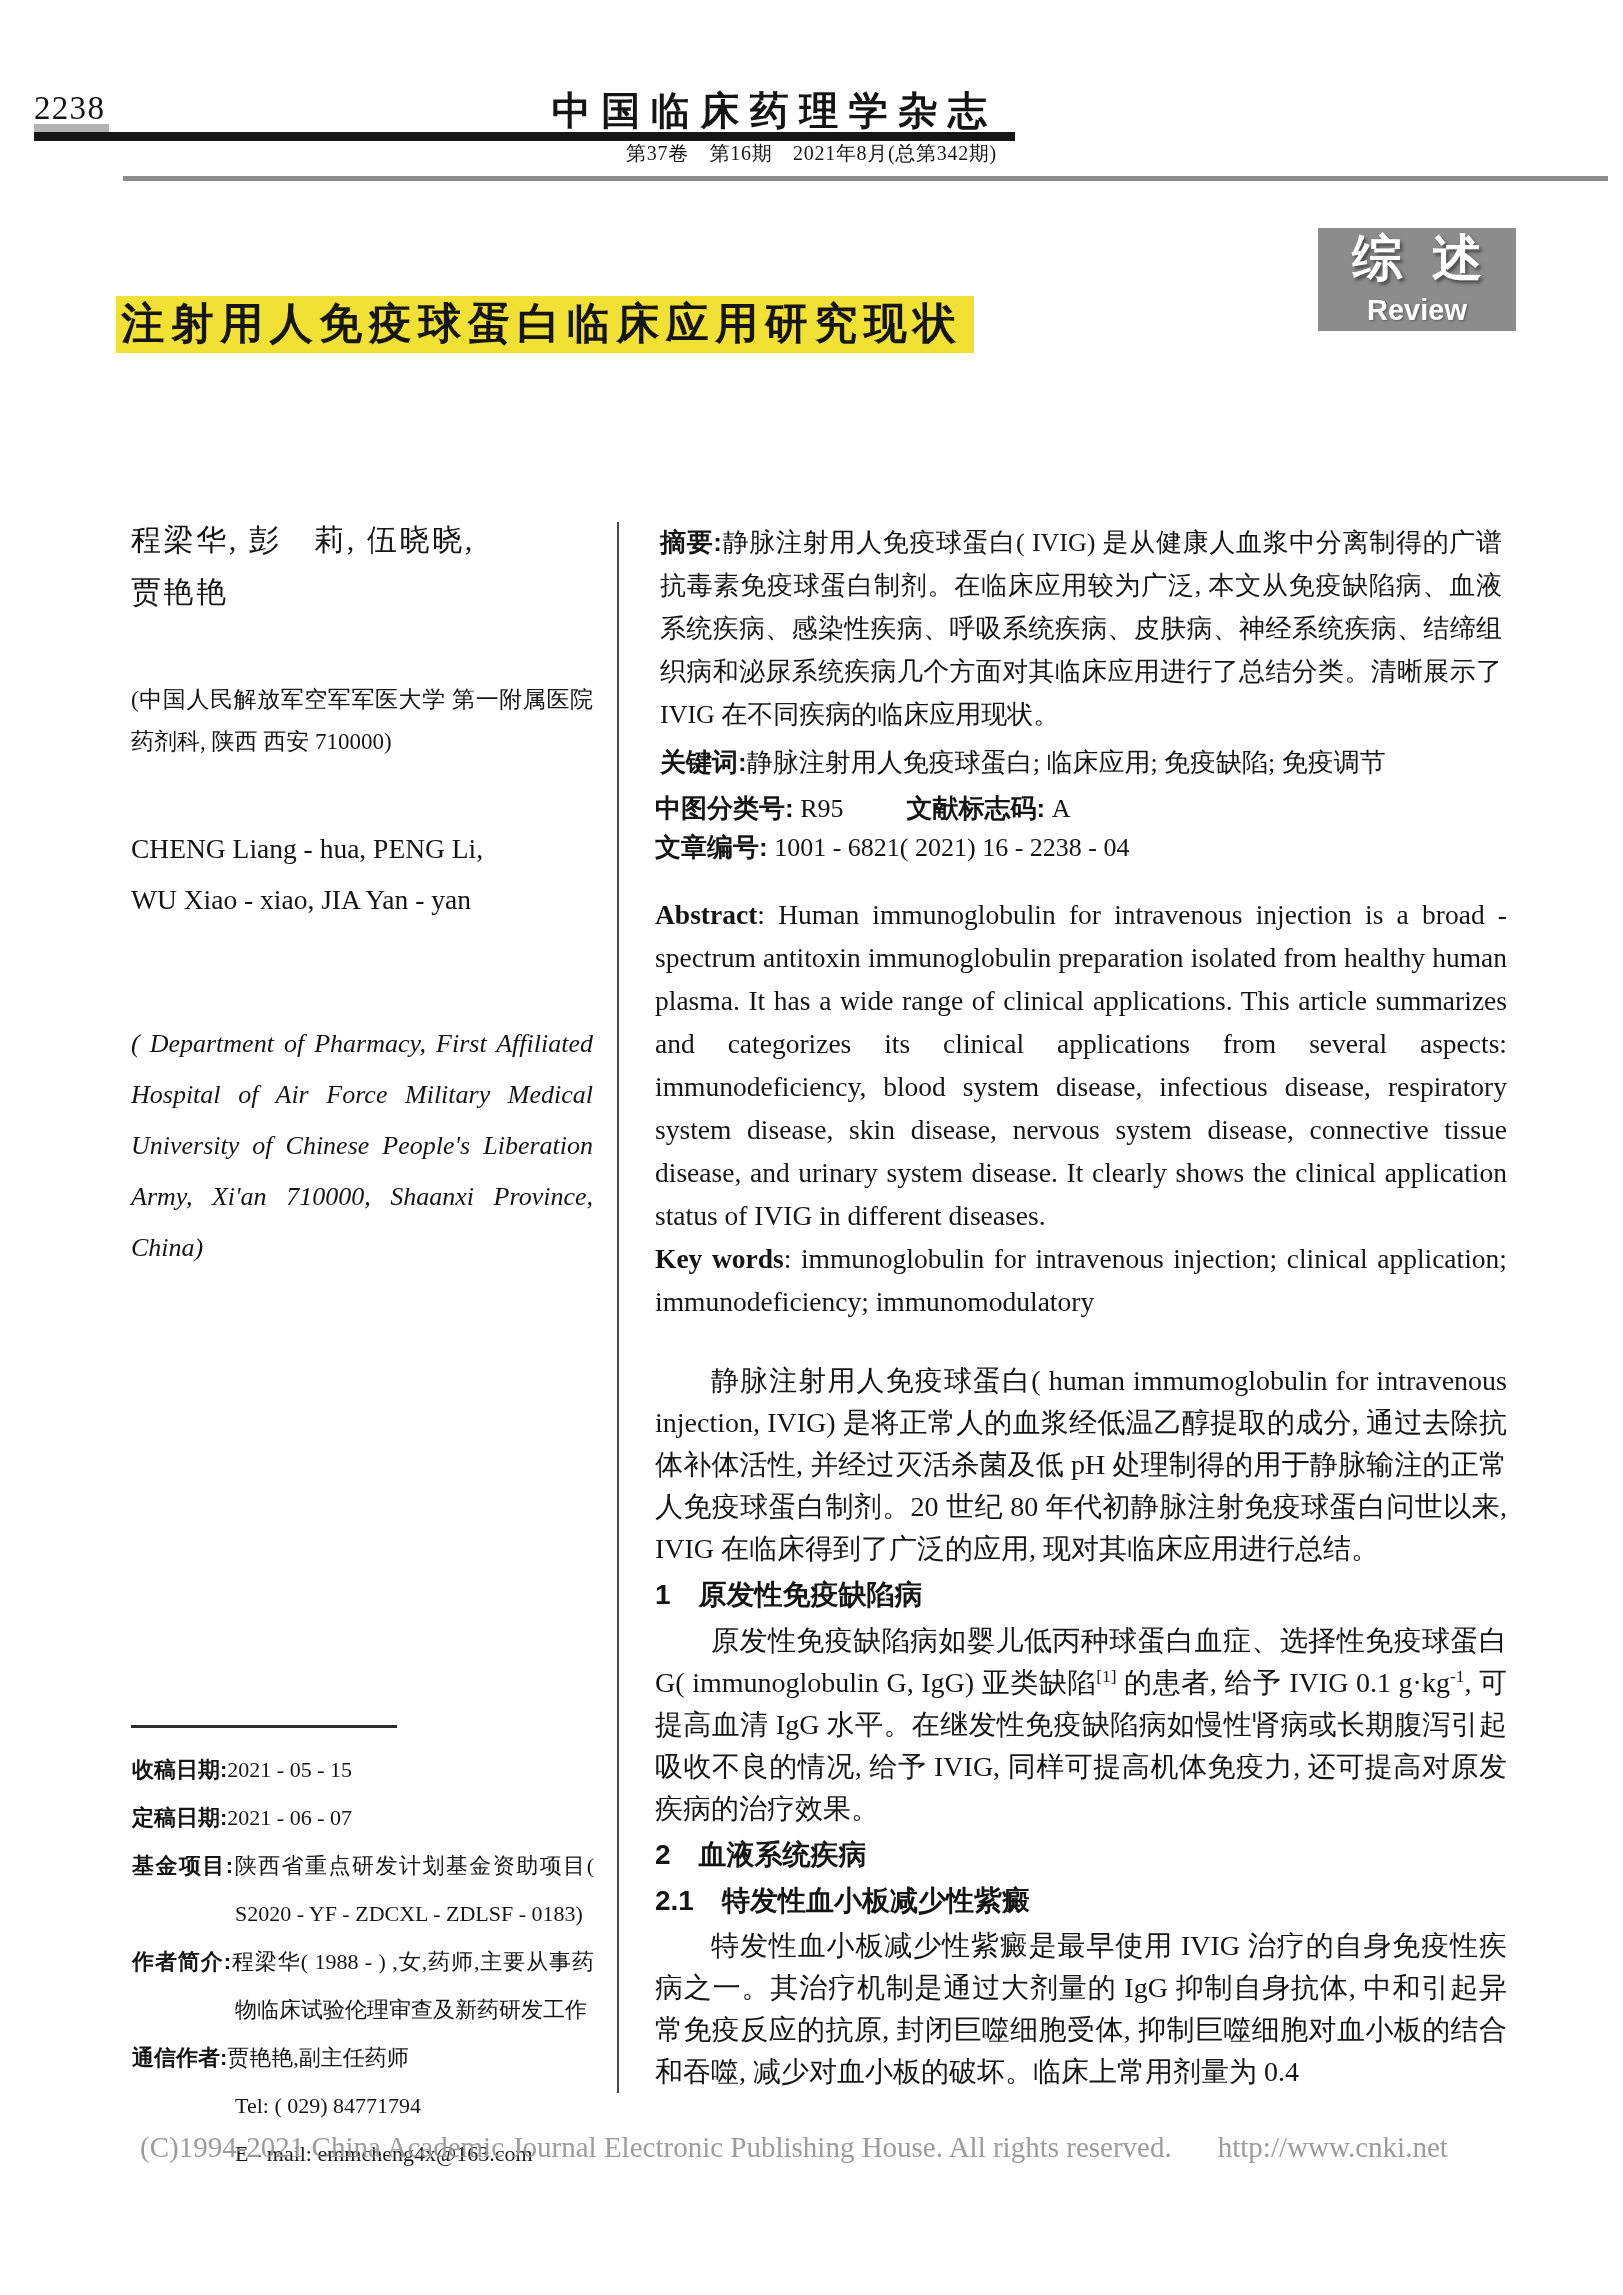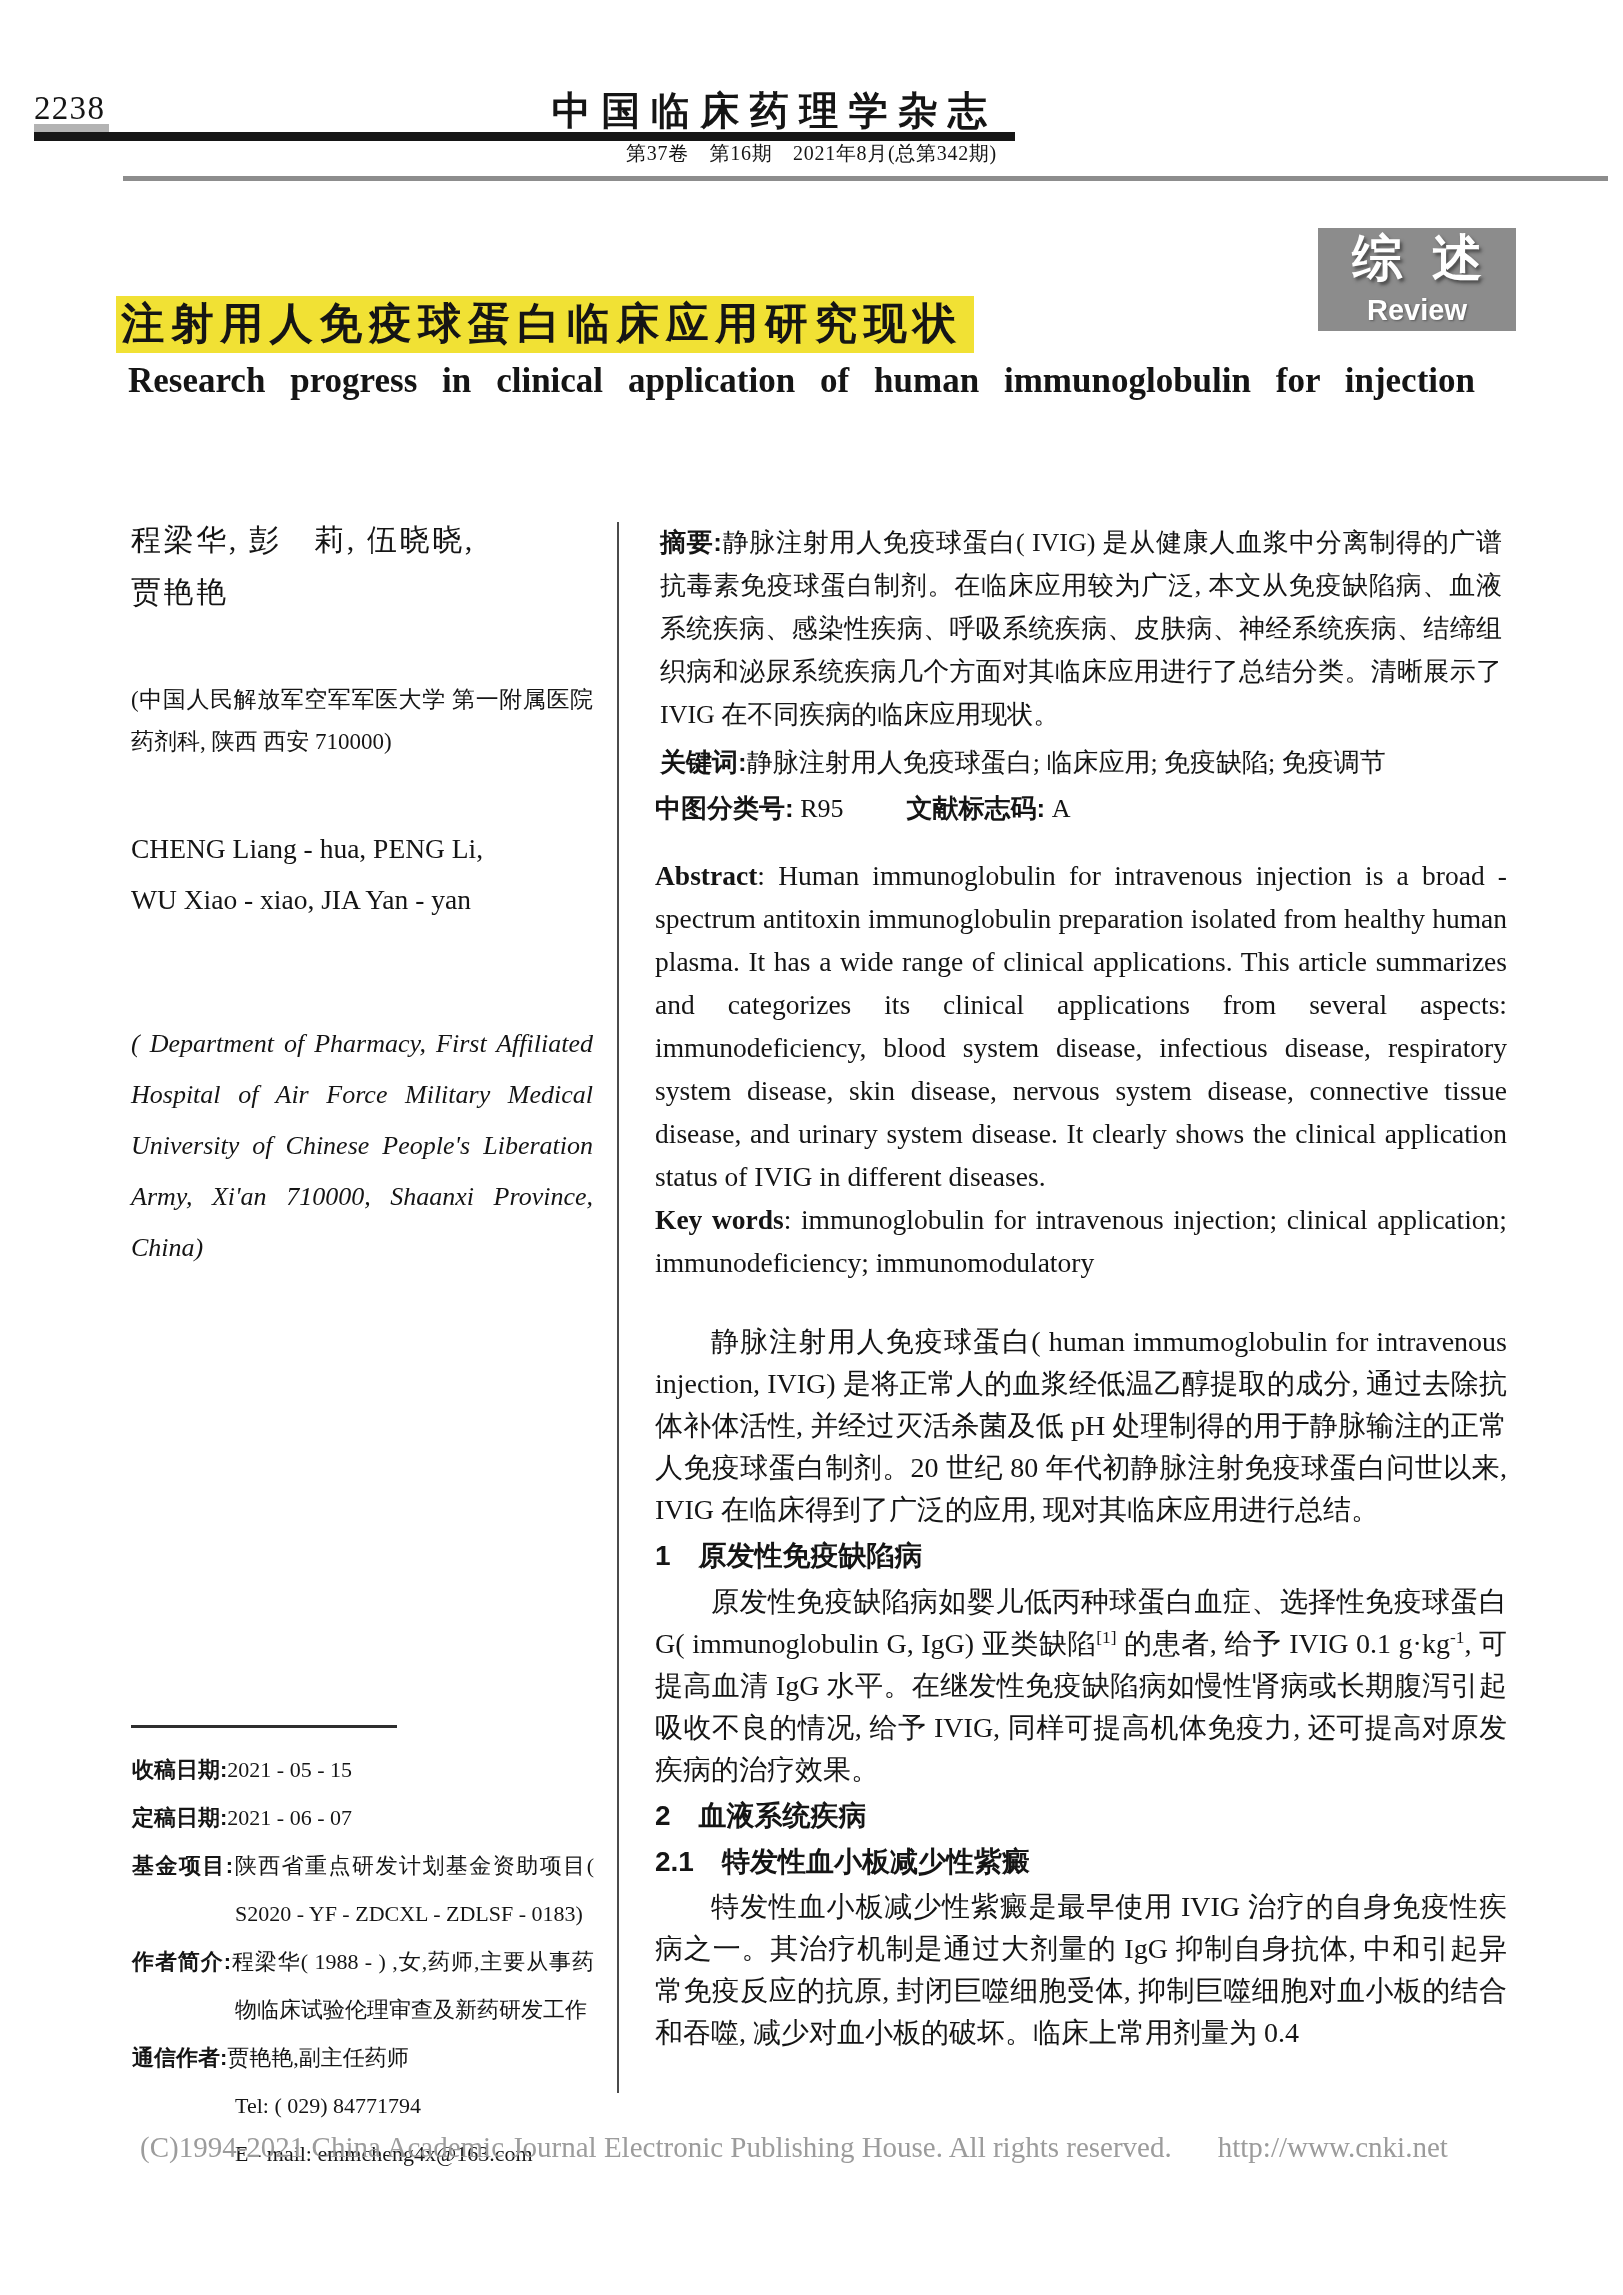--- a/index.html
+++ b/index.html
@@ -107,21 +107,20 @@
   <div class="header-rule"></div>
 
   <div class="badge">
     <div class="badge-cn">综述</div>
     <div class="badge-en">Review</div>
   </div>
 
   <div class="title-cn">
     <span class="hl">注射用人免疫球蛋白临床应用研究现状</span>
   </div>
-  <div class="title-en">Research progress in clinical application of human immunoglobulin for injection</div>
 
   <div class="divider"></div>
 
   <div class="authors-cn">
     <div>程梁华, 彭　莉, 伍晓晓,</div>
     <div>贾艳艳</div>
   </div>
   <div class="affil-cn">(中国人民解放军空军军医大学 第一附属医院药剂科, 陕西 西安 710000)</div>
   <div class="authors-en">
     <div>CHENG Liang - hua, PENG Li,</div>
@@ -158,20 +157,23 @@
 
     <p class="meta-cn">
       <span class="b-hei">摘要:</span><span>静脉注射用人免疫球蛋白( IVIG) 是从健康人血浆中分离制得的广谱抗毒素免疫球蛋白制剂。在临床应用较为广泛, 本文从免疫缺陷病、血液系统疾病、感染性疾病、呼吸系统疾病、皮肤病、神经系统疾病、结缔组织病和泌尿系统疾病几个方面对其临床应用进行了总结分类。清晰展示了 IVIG 在不同疾病的临床应用现状。</span>
     </p>
     <p class="meta-cn">
       <span class="b-hei">关键词:</span><span>静脉注射用人免疫球蛋白; 临床应用; 免疫缺陷; 免疫调节</span>
     </p>
     <p class="meta-line">
       <span class="b-hei">中图分类号:</span>&nbsp;<span>R95</span><span class="gap"></span><span class="b-hei">文献标志码:</span>&nbsp;<span>A</span>
     </p>
+    <p class="meta-line">
+      <span class="b-hei">文章编号:</span>&nbsp;<span>1001 - 6821( 2021) 16 - 2238 - 04</span>
+    </p>
 
     <p class="abs-en">
       <b>Abstract</b><span>: Human immunoglobulin for intravenous injection is a broad - spectrum antitoxin immunoglobulin preparation isolated from healthy human plasma. It has a wide range of clinical applications. This article summarizes and categorizes its clinical applications from several aspects: immunodeficiency, blood system disease, infectious disease, respiratory system disease, skin disease, nervous system disease, connective tissue disease, and urinary system disease. It clearly shows the clinical application status of IVIG in different diseases.</span>
     </p>
     <p class="kw-en">
       <b>Key words</b><span>: immunoglobulin for intravenous injection; clinical application; immunodeficiency; immunomodulatory</span>
     </p>
 
     <div class="body-block">
       <p class="body-p">静脉注射用人免疫球蛋白( human immumoglobulin for intravenous injection, IVIG) 是将正常人的血浆经低温乙醇提取的成分, 通过去除抗体补体活性, 并经过灭活杀菌及低 pH 处理制得的用于静脉输注的正常人免疫球蛋白制剂。20 世纪 80 年代初静脉注射免疫球蛋白问世以来, IVIG 在临床得到了广泛的应用, 现对其临床应用进行总结。</p>

